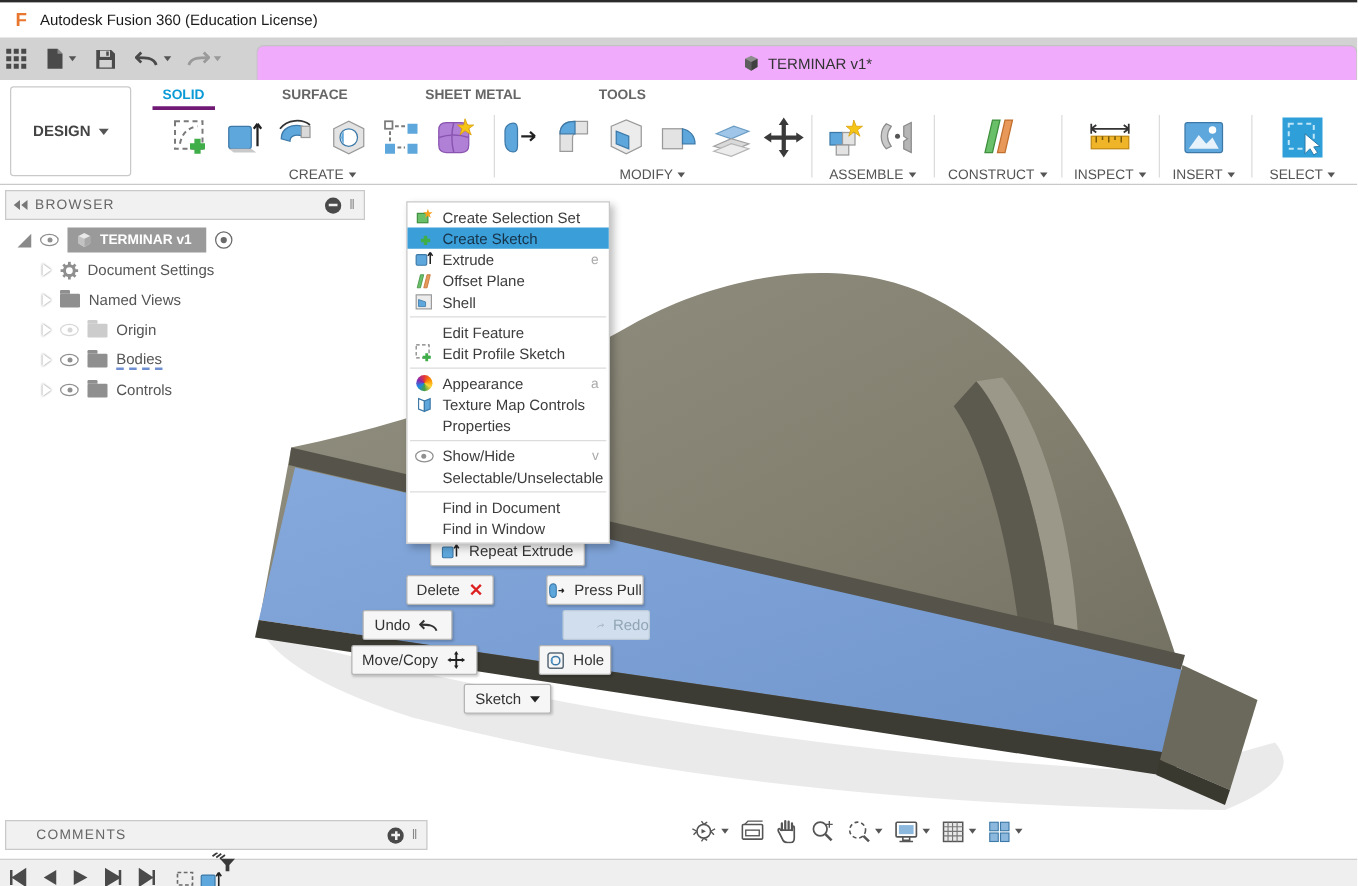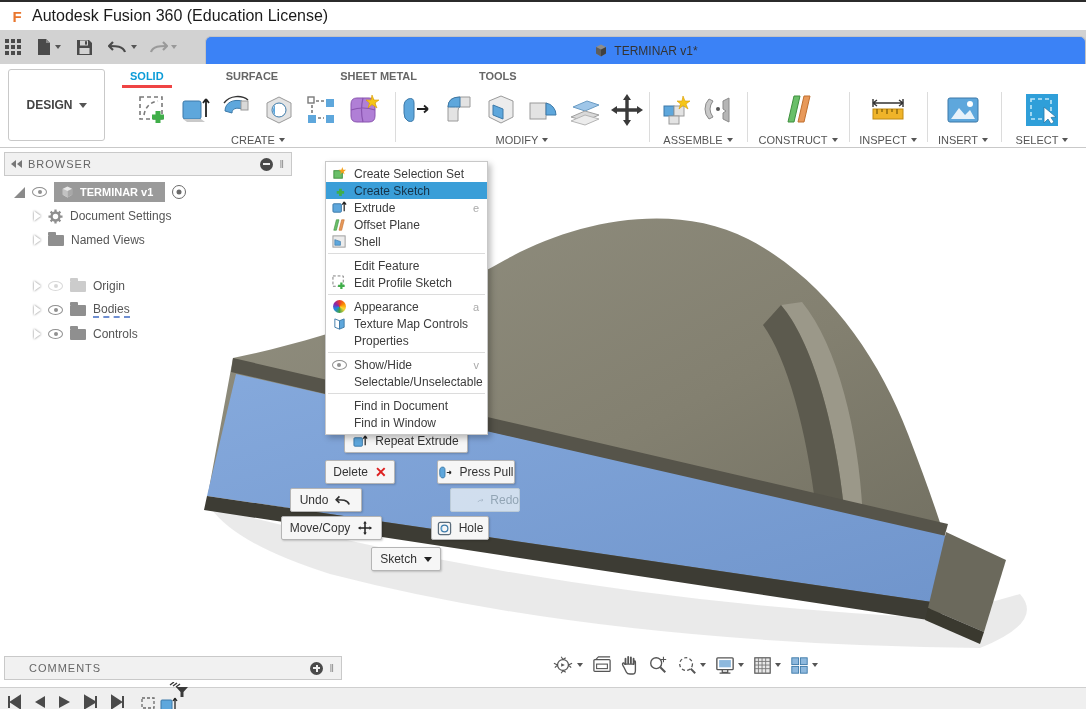--- a/index.html
+++ b/index.html
@@ -3,36 +3,36 @@
 <meta charset="utf-8">
 <style>
   * { margin:0; padding:0; box-sizing:border-box; }
   html,body { width:1086px; height:709px; overflow:hidden; background:#fff;
               font-family:"Liberation Sans", sans-serif; }
   #app { position:relative; width:1086px; height:709px; background:#fff; overflow:hidden; border-top:2px solid #2b2b2b; }
 
   
   .titlebar { position:absolute; left:0; top:0; width:100%; height:28px; background:#fff; display:flex; align-items:center; padding-left:8px; }
   .fusion-logo { font-weight:bold; font-size:15px; color:#e9762e; width:18px; text-align:center; }
-  .titlebar .ttl { font-size:16px; color:#1a1a1a; margin-left:6px; }
+  .titlebar .ttl { font-size:12px; color:#1a1a1a; margin-left:6px; }
 
   
   .qat { position:absolute; left:0; top:28px; width:100%; height:34px; background:#d2d2d2; }
   .qat-btn { position:absolute; top:4px; height:26px; display:flex; align-items:center; gap:3px; color:#4a4a4a; }
   .crt { width:0; height:0; border-left:4px solid transparent; border-right:4px solid transparent; border-top:5px solid #555; display:inline-block; }
   .crt.sm { border-left-width:3px; border-right-width:3px; border-top-width:4px; }
   .crt.mut { border-top-color:#999; }
-  .doc-tab { position:absolute; left:205px; top:6px; right:0; height:28px; background:#3b82f6; border:1px solid #c3c3c3; border-bottom:none; border-radius:6px 6px 0 0; display:flex; align-items:center; justify-content:center; gap:6px; font-size:12px; color:#333; }
+  .doc-tab { position:absolute; left:205px; top:6px; right:0; height:28px; background:#f0abfc; border:1px solid #c3c3c3; border-bottom:none; border-radius:6px 6px 0 0; display:flex; align-items:center; justify-content:center; gap:6px; font-size:12px; color:#333; }
 
   
   .ribbon { position:absolute; left:0; top:62px; width:100%; height:84px; background:#fff; border-bottom:1px solid #c9c9c9; }
   .design-btn { position:absolute; left:8px; top:5px; width:97px; height:72px; border:1px solid #c9c9c9; border-radius:3px; background:#fff; display:flex; align-items:center; justify-content:center; gap:6px; font-size:12px; font-weight:bold; color:#444;text-align:center; }
   .rtabs { position:absolute; left:122px; top:2px; height:22px; display:flex; gap:46px; }
   .rtab { font-size:11px; font-weight:bold; color:#666; padding:4px 8px 3px 8px; }
-  .rtab.active { color:#0a9bd7; border-bottom:3px solid #ef4444; }
+  .rtab.active { color:#0a9bd7; border-bottom:3px solid #701a75; }
   .rgroup { position:absolute; top:24px; height:58px; text-align:center; }
   .rgroup .icons { height:44px; display:flex; align-items:center; justify-content:center; gap:4px; }
   .rgroup .glabel { font-size:11px; color:#555; display:flex; align-items:center; justify-content:center; gap:4px; margin-top:2px; }
   .rsep { position:absolute; top:28px; height:50px; width:1px; background:#dcdcdc; }
   .ricon { width:38px; height:38px; display:flex; align-items:center; justify-content:center; }
 
   
   .canvas { position:absolute; left:0; top:146px; width:100%; height:538px; background:#fff; }
   .model-svg { position:absolute; left:0; top:0; z-index:1; }
 
@@ -423,21 +423,21 @@
                 <path d="M8 0.5 L8 3.5 M8 12.5 L8 15.5 M0.5 8 L3.5 8 M12.5 8 L15.5 8 M2.8 2.8 L4.8 4.8 M11.2 11.2 L13.2 13.2 M13.2 2.8 L11.2 4.8 M4.8 11.2 L2.8 13.2"></path>
               </g>
           </svg>
           <span>Document Settings</span>
         </div>
         <div class="trow" style="margin-left:22px;">
           <span class="chev"></span>
           <span class="fldr"></span>
           <span>Named Views</span>
         </div>
-        <div class="trow" style="margin-left:22px;margin-top:22px;">
+        <div class="trow" style="margin-left:22px;">
           <span class="chev"></span>
           <span class="eye off"></span>
           <span class="fldr off"></span>
           <span>Origin</span>
         </div>
         <div class="trow" style="margin-left:22px;">
           <span class="chev"></span>
           <span class="eye"></span>
           <span class="fldr"></span>
           <span class="dash-under">Bodies</span>

